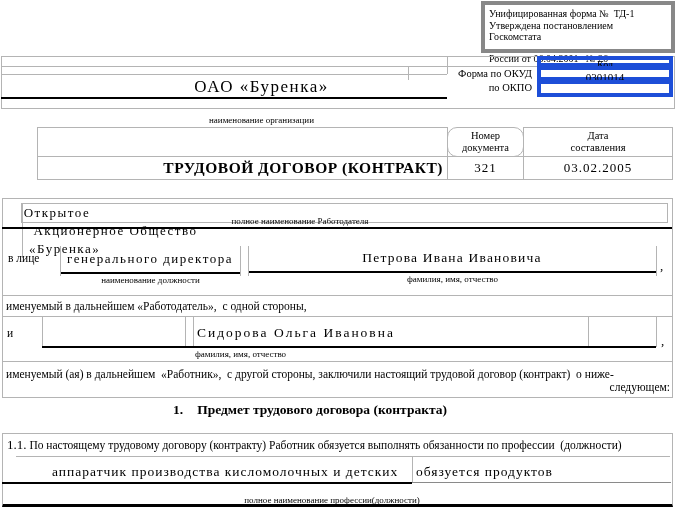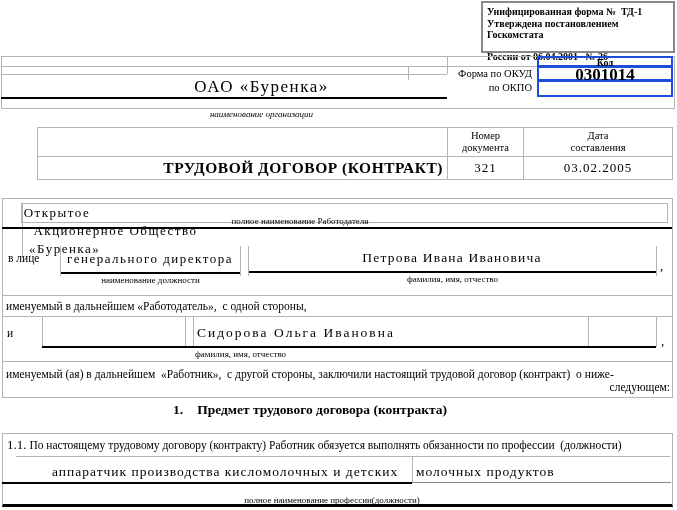--- a/index.html
+++ b/index.html
@@ -5,21 +5,21 @@
   html,body{margin:0;padding:0;background:#fff;}
   #page{
     position:relative;width:677px;height:510px;background:#fff;overflow:hidden;
     font-family:"Liberation Serif","DejaVu Serif",serif;color:#000;
   }
   .abs{position:absolute;white-space:nowrap;}
   .hl{position:absolute;height:1px;background:#b4b4b4;}
   .vl{position:absolute;width:1px;background:#b4b4b4;}
   .bl{position:absolute;height:2px;background:#000;}
   .boxg{position:absolute;border:1px solid #b4b4b4;box-sizing:border-box;}
-  .boxd{position:absolute;border:2px solid #1d4ed8;box-sizing:border-box;font-weight:bold;}
+  .boxd{position:absolute;border:4px solid #1d4ed8;box-sizing:border-box;}
   .cap{font-size:9px;line-height:9px;}
   .body-t{font-size:11.5px;line-height:13px;}
   .lbl{font-size:10.5px;line-height:11px;}
   .val{font-size:13px;letter-spacing:1.5px;}
   .center{text-align:center;}
   .right{text-align:right;}
   .stamp{font-size:10px;line-height:11.5px;padding:3px 4px;white-space:normal;}
   .hdrcell{display:flex;flex-direction:column;align-items:center;justify-content:center;
            font-size:10.5px;line-height:12px;}
   .flexrow{display:flex;flex-direction:column;}
@@ -37,38 +37,38 @@
 
   <div class="boxg" style="left:1px;top:56px;width:674px;height:53px;"></div>
   <div class="hl" style="left:2px;top:66px;width:535px;"></div>
   <div class="hl" style="left:2px;top:74px;width:445px;"></div>
   <div class="vl" style="left:447px;top:57px;height:17px;"></div>
   <div class="vl" style="left:408px;top:66px;height:14px;"></div>
 
   <div class="boxd center" style="left:537px;top:56px;width:136px;height:11px;font-size:10px;line-height:10px;">
     <span>Код</span>
   </div>
-  <div class="boxd center" style="left:537px;top:66px;width:136px;height:15px;font-size:17px;line-height:14px;">
+  <div class="boxd center" style="left:537px;top:66px;width:136px;height:15px;font-size:11px;line-height:14px;">
     <span>0301014</span>
   </div>
   <div class="boxd center" style="left:537px;top:80px;width:136px;height:17px;font-size:11.5px;">
     <span></span>
   </div>
   <div class="abs lbl right" style="left:380px;top:68px;width:152px;">Форма по ОКУД</div>
   <div class="abs lbl right" style="left:380px;top:82px;width:152px;">по ОКПО</div>
 
   <div class="abs center" style="left:0;top:77px;width:523px;font-size:17px;letter-spacing:1.5px;">ОАО «Буренка»</div>
   <div class="bl" style="left:1px;top:97px;width:446px;"></div>
-  <div class="abs cap center" style="left:0;top:110px;width:523px;font-style:italic;">наименование организации</div>
+  <div class="abs cap center" style="left:0;top:116px;width:523px;">наименование организации</div>
 
   <div class="boxg" style="left:37px;top:127px;width:411px;height:53px;"></div>
   <div class="hl" style="left:38px;top:156px;width:409px;"></div>
   <div class="abs right" style="left:37px;top:159px;width:406px;font-weight:bold;font-size:15.5px;letter-spacing:0.5px;">ТРУДОВОЙ ДОГОВОР (КОНТРАКТ)</div>
 
-  <div class="boxg hdrcell" style="left:447px;top:127px;width:77px;height:30px;">
+  <div class="boxg hdrcell" style="left:447px;top:127px;width:77px;height:30px;border-radius:10px;">
     <span>Номер</span>
     <span>документа</span>
   </div>
   <div class="boxg hdrcell" style="left:523px;top:127px;width:150px;height:30px;">
     <span>Дата</span>
     <span>составления</span>
   </div>
   <div class="boxg hdrcell" style="left:447px;top:156px;width:77px;height:24px;font-size:13px;letter-spacing:1px;">
     <span>321</span>
   </div>
@@ -127,18 +127,18 @@
   </div>
 
   <div class="boxg" style="left:2px;top:433px;width:671px;height:74px;border-bottom:3px solid #000;"></div>
   <div class="abs body-t" style="left:7px;top:438px;">
     <span style="font-size:13px;">1.1.</span>
     <span>По настоящему трудовому договору (контракту) Работник обязуется выполнять обязанности по профессии &nbsp;(должности)</span>
   </div>
   <div class="hl" style="left:16px;top:456px;width:654px;"></div>
   <div class="vl" style="left:412px;top:456px;height:26px;"></div>
   <div class="abs val" style="left:52px;top:464px;font-size:13.5px;letter-spacing:1px;">аппаратчик производства кисломолочных и детских</div>
-  <div class="abs val" style="left:416px;top:464px;font-size:13.5px;letter-spacing:1px;">молочных продуктов</div>
+  <div class="abs val" style="left:416px;top:464px;font-size:13.5px;letter-spacing:1px;">обязуется продуктов</div>
   <div class="bl" style="left:2px;top:482px;width:410px;"></div>
   <div class="hl" style="left:412px;top:482px;width:259px;background:#8a8a8a;"></div>
   <div class="abs cap center" style="left:0;top:496px;width:600px;padding-left:32px;">полное наименование профессии(должности)</div>
 
 </div>
 
 </body></html>

